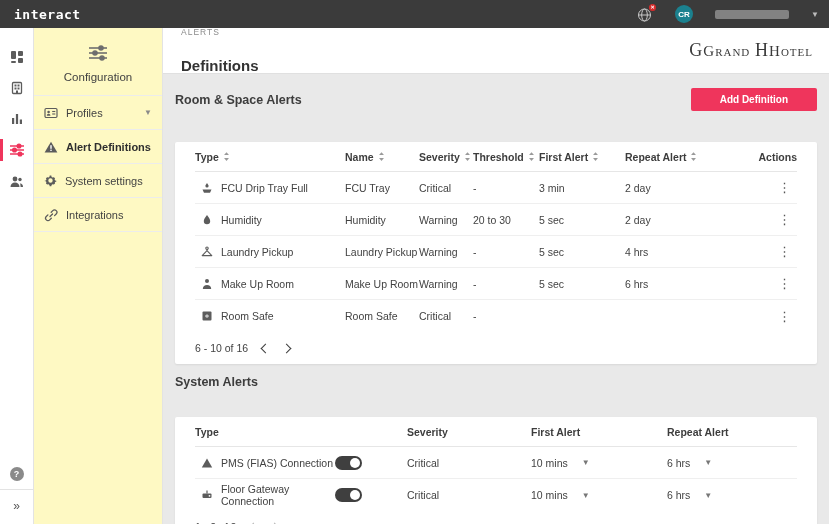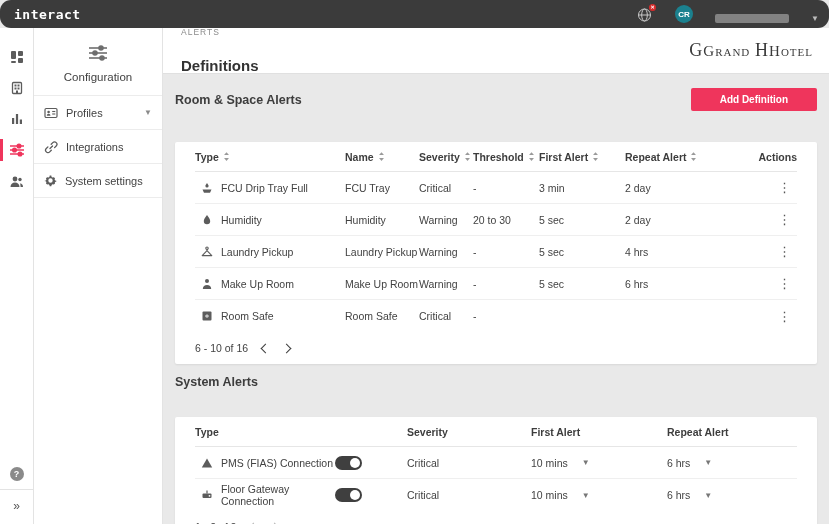--- a/index.html
+++ b/index.html
@@ -2,24 +2,24 @@
 <html style="--accent: #ef355c; --topbar: #3b3b3b; --teal: #1b818f; --toggle: #3f3f3f;"><head>
 <meta charset="utf-8">
 <style>
   * { margin:0; padding:0; box-sizing:border-box; }
   html,body { width:829px; height:524px; }
   body { font-family:"Liberation Sans", sans-serif; background:#e9e9e9; overflow:hidden; }
   .app { width:829px; height:524px; display:flex; flex-direction:column; position:relative; }
 
   
   .topbar { height:28px; background:var(--topbar,#3b3b3b); display:flex; align-items:center;
-            justify-content:space-between; padding:0 10px 0 14px; flex:0 0 auto;border-radius:11px; }
+            justify-content:space-between; padding:0 10px 0 14px; flex:0 0 auto; }
   .logo { color:#fff; font-family:"DejaVu Sans Mono", monospace; font-size:13px; font-weight:bold;
           letter-spacing:.5px; cursor:pointer; }
-  .topbar-right { display:flex; align-items:flex-end; gap:22px; }
+  .topbar-right { display:flex; align-items:center; gap:22px; }
   .globe-wrap { position:relative; width:17px; height:17px; cursor:pointer; }
   .globe-badge { position:absolute; top:-2px; right:-3px; width:7px; height:7px; background:#d62b2b;
                  border-radius:50%; color:#fff; font-size:5px; line-height:7px; text-align:center; font-weight:bold; }
   .avatar { width:18px; height:18px; border-radius:50%; background:var(--teal,#1b818f); color:#fff;
             font-size:8px; font-weight:bold; display:flex; align-items:center; justify-content:center; cursor:pointer; }
   .redacted { width:74px; height:9px; background:#8f8f8f; border-radius:2px; opacity:.85; }
   .tb-caret { color:#bbb; font-size:8px; cursor:pointer; }
 
   
   .body { flex:1; display:flex; min-height:0; }
@@ -32,21 +32,21 @@
   .rail-item.active::before { content:""; position:absolute; left:0; top:4px; bottom:4px; width:3px;
                background:var(--accent,#ef355c); }
   .rail-bottom { margin-top:auto; width:100%; display:flex; flex-direction:column; align-items:center; }
   .help-circle { width:14px; height:14px; border-radius:50%; background:#8a8a8a; color:#fff; font-size:9px;
                  font-weight:bold; display:flex; align-items:center; justify-content:center; cursor:pointer; margin-bottom:8px; }
   .rail-divider { width:100%; height:1px; background:#e3e3e3; }
   .expand { height:24px; display:flex; align-items:center; justify-content:center; color:#555;
             font-size:12px; cursor:pointer; width:100%; margin:4px 0 6px; }
 
   
-  .sidebar { width:129px; background:#ffffff; border-right:1px solid #e3e3e3; flex:0 0 auto;
+  .sidebar { width:129px; background:#fef9c3; border-right:1px solid #e3e3e3; flex:0 0 auto;
              display:flex; flex-direction:column; }
   .sidebar-head { padding:16px 0 12px; display:flex; flex-direction:column; align-items:center; gap:9px;
                   border-bottom:1px solid #ececec; }
   .sidebar-title { font-size:11.5px; color:#424242; }
   .side-item { display:flex; align-items:center; gap:8px; padding:0 10px; height:34px;
                border-bottom:1px solid #ececec; cursor:pointer; font-size:11px; color:#424242; }
   .side-item .lbl { flex:1; }
   .side-item.active .lbl { font-weight:bold; color:#2f2f2f; }
   .side-chevron { color:#8a8a8a; font-size:8px; }
 
@@ -208,38 +208,48 @@
                 <rect x="1" y="1.5" width="12" height="9" rx="1.2" fill="none" stroke="#5c5c5c" stroke-width="1.2"></rect>
                 <circle cx="4.6" cy="5" r="1.3" fill="#5c5c5c"></circle>
                 <path d="M2.8 8.7c0-1.2.8-1.9 1.8-1.9s1.8.7 1.8 1.9z" fill="#5c5c5c"></path>
                 <line x1="8.2" y1="4.5" x2="11.3" y2="4.5" stroke="#5c5c5c" stroke-width="1.1"></line>
                 <line x1="8.2" y1="7" x2="11.3" y2="7" stroke="#5c5c5c" stroke-width="1.1"></line>
               </svg>
             </span>
             <span class="lbl">Profiles</span>
             <span class="side-chevron">▼</span>
           </div>
+          <div class="side-item active">
+            <span class="icon">
+              <svg width="14" height="12" viewBox="0 0 14 12">
+                <path d="M7 .8 13.4 11.4H.6Z" fill="#5c5c5c"></path>
+                <rect x="6.3" y="4.2" width="1.4" height="3.6" fill="#fff"></rect>
+                <rect x="6.3" y="8.6" width="1.4" height="1.4" fill="#fff"></rect>
+              </svg>
+            </span>
+            <span class="lbl">Alert Definitions</span>
+          </div>
+          <div class="side-item">
+            <span class="icon">
+              <svg width="13" height="13" viewBox="0 0 13 13" fill="#5c5c5c">
+                <path d="M6.5 4.3a2.2 2.2 0 1 0 0 4.4 2.2 2.2 0 0 0 0-4.4zm5.6 3.1-1.2.9.1 1.2-1.1 1.1-1.4-.4-.9.7-.3 1.4H5.7l-.3-1.4-.9-.7-1.4.4-1.1-1.1.4-1.4-.7-.9L.3 6.9l1.4-.3.7-.9-.4-1.4L3.1 3.2l1.4.4.9-.7.3-1.4h1.6l.3 1.4.9.7 1.4-.4 1.1 1.1-.4 1.4.7.9 1.4.3z" fill-rule="evenodd"></path>
+              </svg>
+            </span>
+            <span class="lbl">System settings</span>
+          </div>
           <div class="side-item">
             <span class="icon">
               <svg width="14" height="14" viewBox="0 0 14 14" fill="none" stroke="#5c5c5c" stroke-width="1.3" stroke-linecap="round">
                 <path d="M6 8.5 8.5 6"></path>
                 <path d="M7.2 4.2l1.6-1.6a2.4 2.4 0 0 1 3.4 3.4L10.6 7.6"></path>
                 <path d="M7.3 10.3 5.7 11.9a2.4 2.4 0 0 1-3.4-3.4l1.6-1.6"></path>
               </svg>
             </span>
             <span class="lbl">Integrations</span>
           </div>
-          <div class="side-item">
-            <span class="icon">
-              <svg width="13" height="13" viewBox="0 0 13 13" fill="#5c5c5c">
-                <path d="M6.5 4.3a2.2 2.2 0 1 0 0 4.4 2.2 2.2 0 0 0 0-4.4zm5.6 3.1-1.2.9.1 1.2-1.1 1.1-1.4-.4-.9.7-.3 1.4H5.7l-.3-1.4-.9-.7-1.4.4-1.1-1.1.4-1.4-.7-.9L.3 6.9l1.4-.3.7-.9-.4-1.4L3.1 3.2l1.4.4.9-.7.3-1.4h1.6l.3 1.4.9.7 1.4-.4 1.1 1.1-.4 1.4.7.9 1.4.3z" fill-rule="evenodd"></path>
-              </svg>
-            </span>
-            <span class="lbl">System settings</span>
-          </div>
         </div>
     </aside>
 
     <main>
       <div class="page-header">
         <div>
           <div class="eyebrow">ALERTS</div>
           <div class="page-title">Definitions</div>
         </div>
         <div class="brand">

